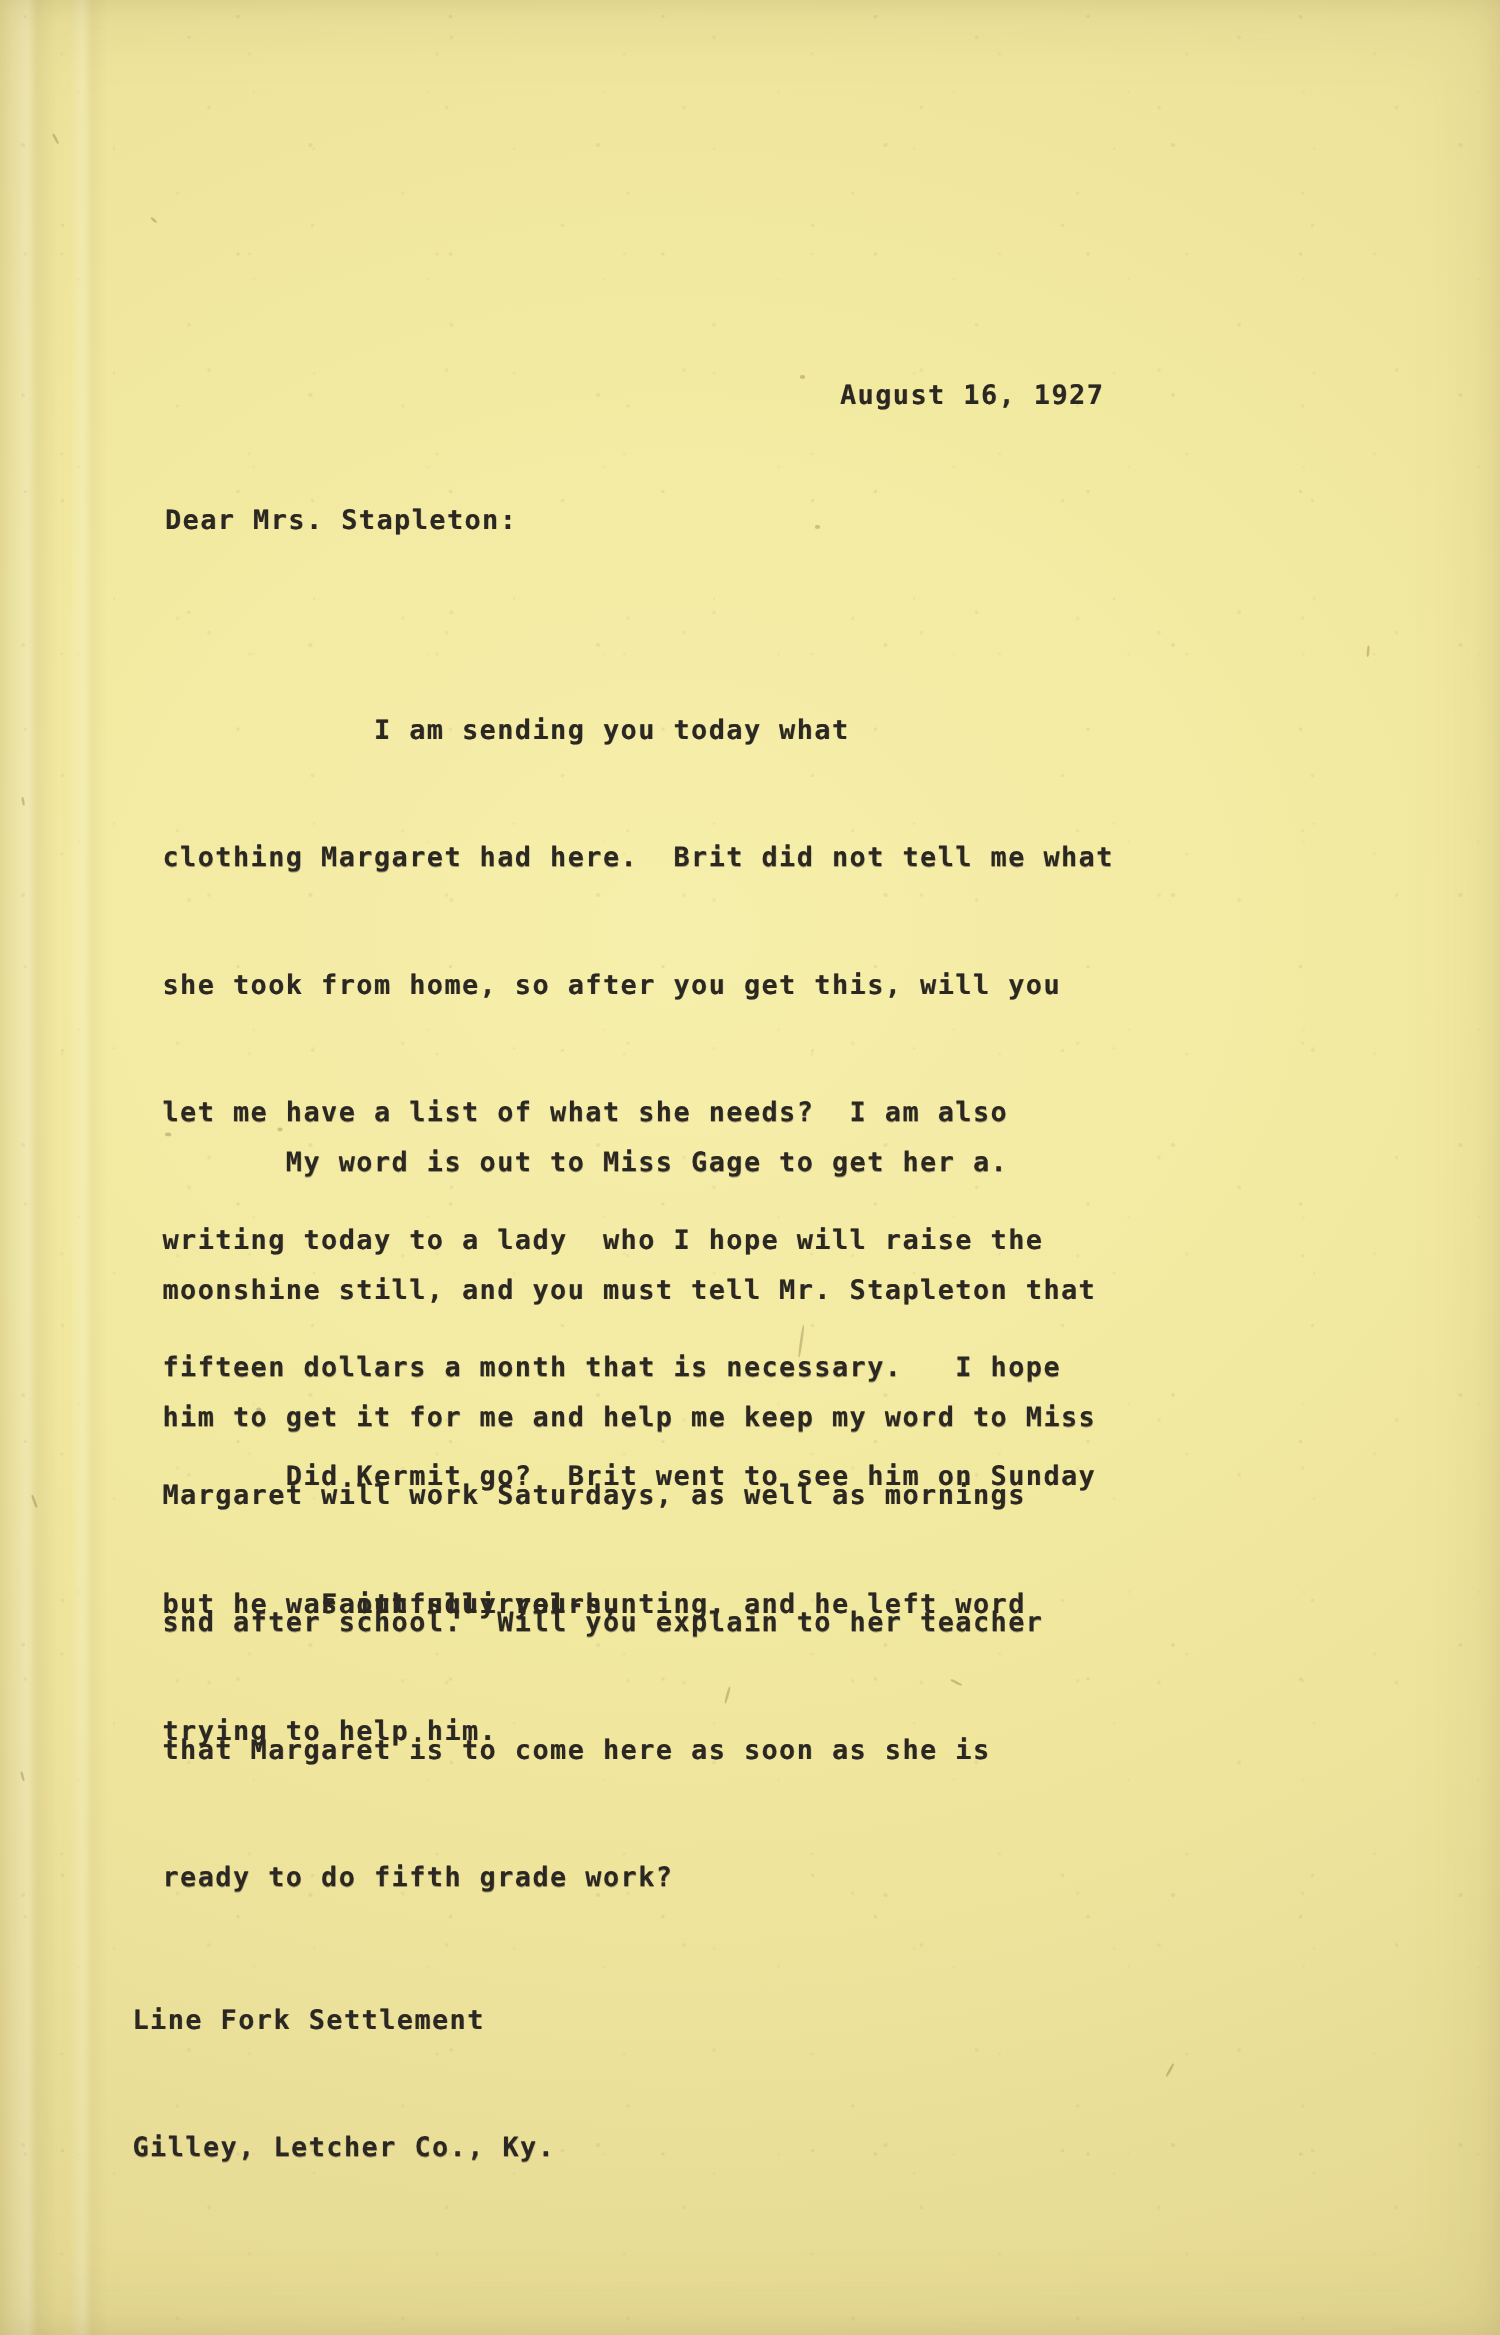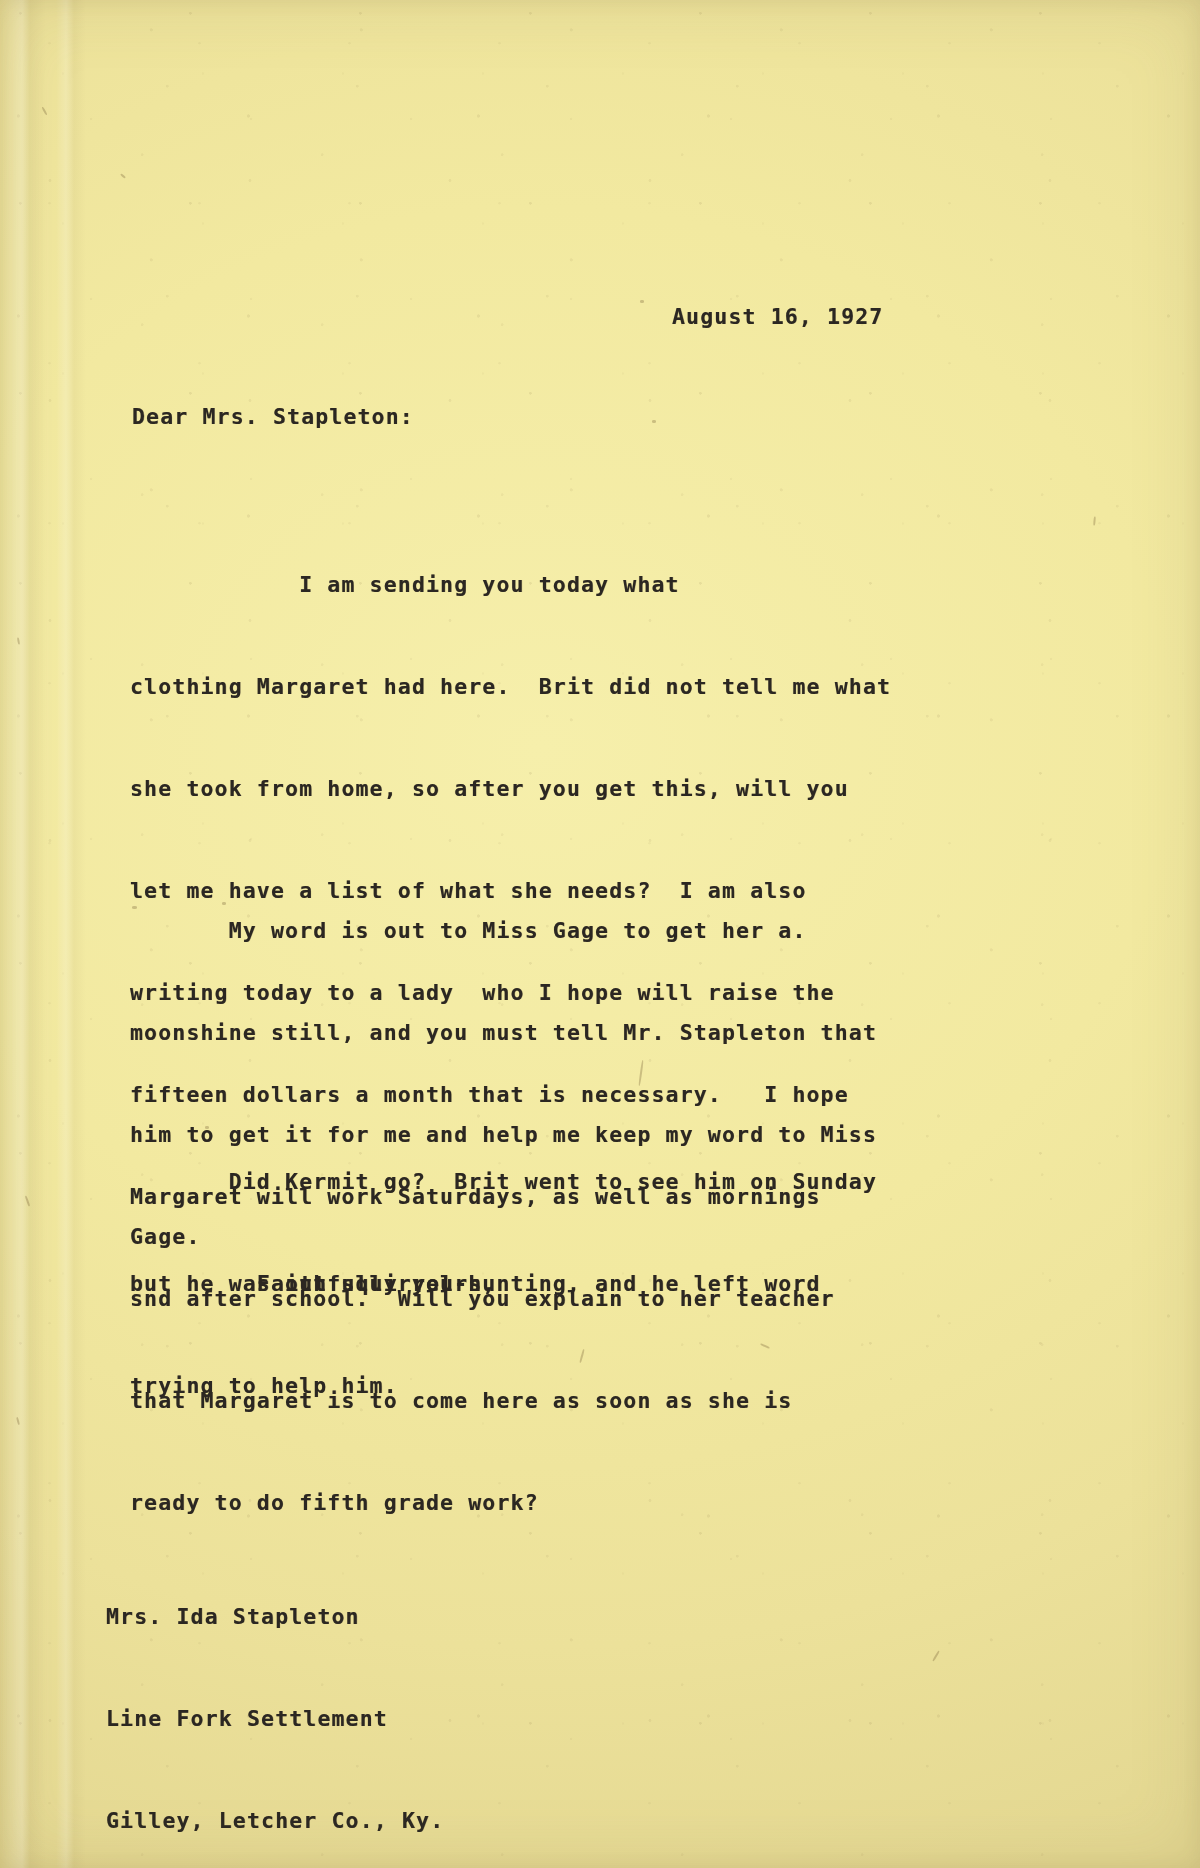--- a/index.html
+++ b/index.html
@@ -131,32 +131,30 @@
     <span class="line">Margaret will work Saturdays, as well as mornings</span>
     <span class="line">snd after school.  Will you explain to her teacher</span>
     <span class="line">that Margaret is to come here as soon as she is</span>
     <span class="line">ready to do fifth grade work?</span>
   </div>
 
   <div class="tw" id="para2">
     <span class="line">       My word is out to Miss Gage to get her a.</span>
     <span class="line">moonshine still, and you must tell Mr. Stapleton that</span>
     <span class="line">him to get it for me and help me keep my word to Miss</span>
-    <span class="line">Gage.</span>
   </div>
 
   <div class="tw" id="para3">
     <span class="line">       Did Kermit go?  Brit went to see him on Sunday</span>
     <span class="line">but he was out squirrel-hunting, and he left word</span>
     <span class="line">trying to help him.</span>
   </div>
 
   <div class="tw" id="closing">         Faithfully yours,</div>
 
   <div class="tw" id="address">
-    <span class="line">Mrs. Ida Stapleton</span>
     <span class="line">Line Fork Settlement</span>
     <span class="line">Gilley, Letcher Co., Ky.</span>
     
   </div>
 
   <div id="vignette"></div>
 </div>
 
 </body></html>

